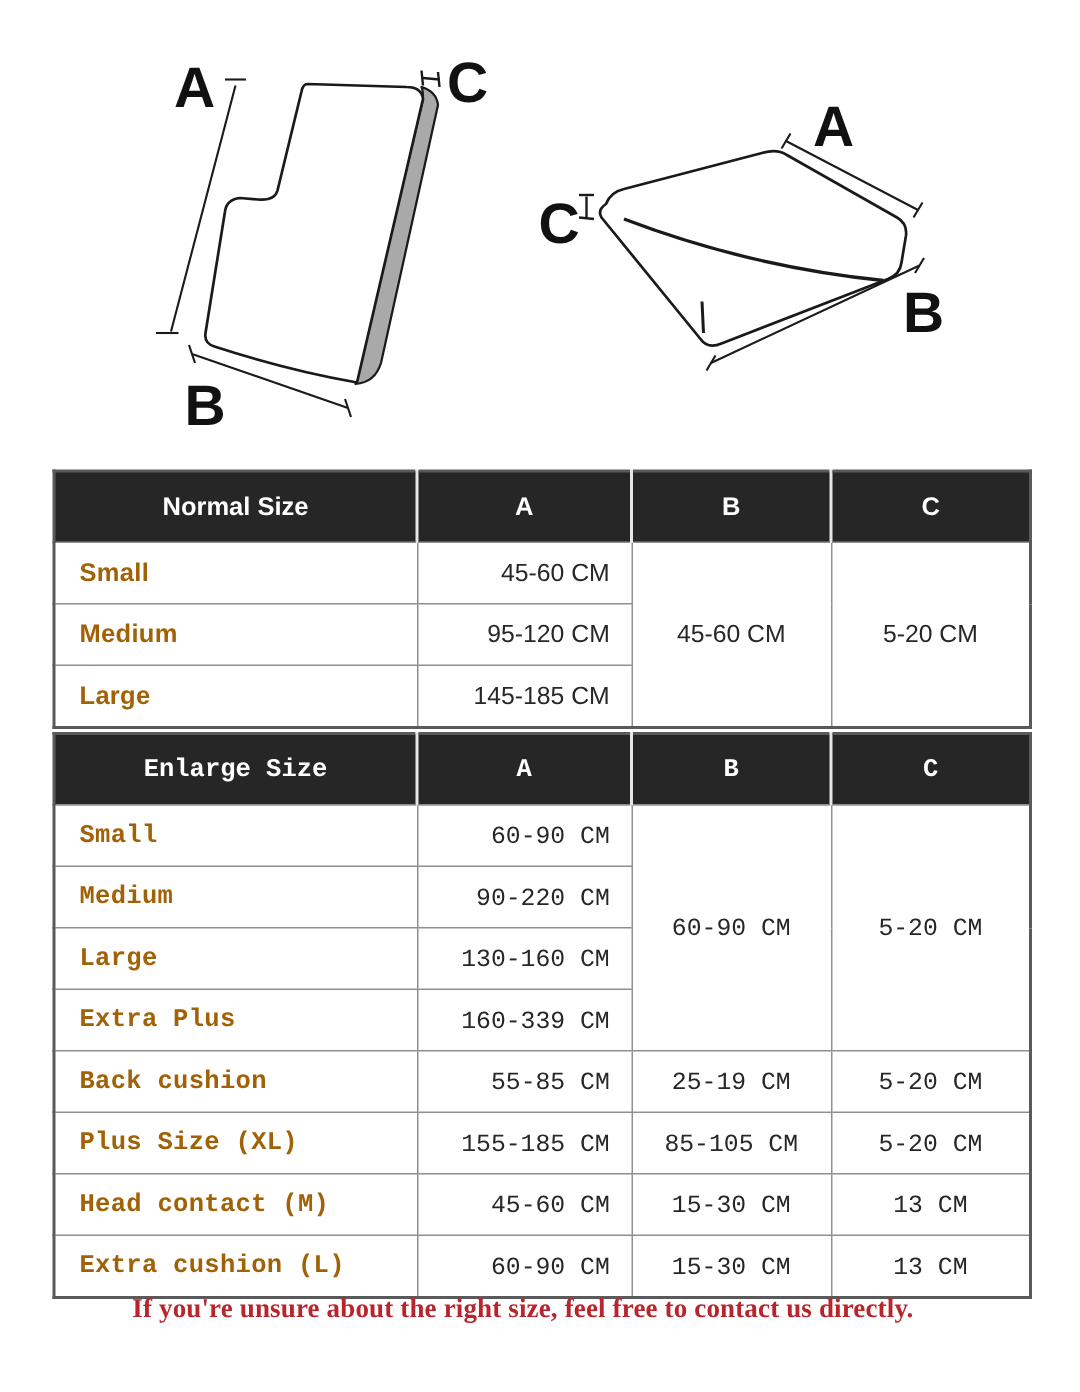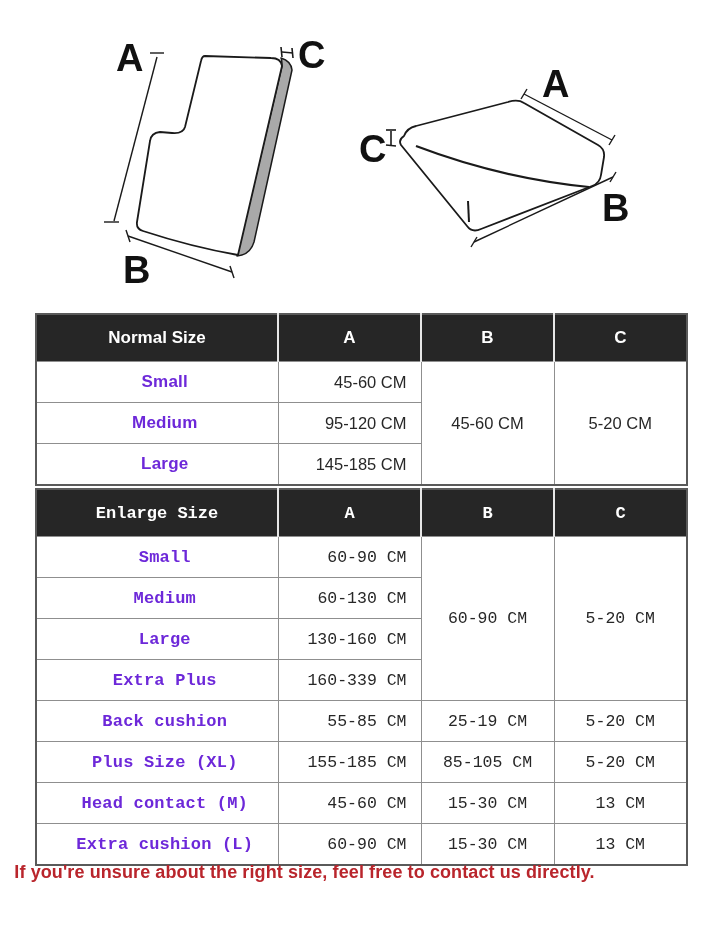--- a/index.html
+++ b/index.html
@@ -20,28 +20,28 @@
   .t2{top:488px;font-family:Liberation Mono, monospace;}
   .size-table th{
     background:#262626;color:#ffffff;font-size:17px;font-weight:700;
     height:44px;text-align:center;vertical-align:middle;
   }
   .size-table th + th{border-left:2px solid #e6e6e6;}
   .size-table td{
     border:1px solid #8f8f8f;height:38px;vertical-align:middle;background:#ffffff;
   }
   .size-table td.lbl{
-    font-weight:700;font-size:17px;text-align:center;padding-left:16px;letter-spacing:.2px;color:#6d28d9;
+    font-weight:700;font-size:17px;text-align:left;padding-left:16px;letter-spacing:.2px;color:#a16207;
   }
   .size-table td.val-a{font-size:16.5px;text-align:right;padding-right:14px;color:#272727;}
   .size-table td.val-c{font-size:16.5px;text-align:center;color:#272727;}
 
   .footer-note{
-    position:absolute;left:0;top:862px;width:609px;text-align:center;
-    font-weight:700;font-size:18px;color:#b9252c;letter-spacing:.1px;
+    position:absolute;left:0;top:862px;width:609px;text-align:right;
+    font-weight:700;font-size:18px;color:#b9252c;letter-spacing:.1px;font-family:Liberation Serif, serif;
   }
 </style>
 </head>
 <body>
 
 <div class="page">
 
   <svg class="diag diag-left" viewBox="0 0 360 300">
     <path d="M 281,58 Q 291,61 292,70 L 254,242 Q 250,255 237,256 L 282,66 Q 282,60 281,58 Z" fill="#a9a9a9" stroke="#1a1a1a" stroke-width="1.5" stroke-linejoin="round"></path>
     <path d="M 205,56 L 271,58 Q 281,58 282,66 L 238,255 Q 192,247 143,231 Q 136,229 137,222 L 150,141 Q 151,133 160,132 L 172,133 Q 183,134 185,127 L 201,61 Q 202,56 205,56 Z" fill="#ffffff" stroke="#1a1a1a" stroke-width="1.8" stroke-linejoin="round"></path>
@@ -139,21 +139,21 @@
     </thead>
     <tbody>
       <tr>
         <td class="lbl">Small</td>
         <td class="val-a">60-90 CM</td>
         <td class="val-c" rowspan="4">60-90 CM</td>
         <td class="val-c" rowspan="4">5-20 CM</td>
       </tr>
       <tr>
         <td class="lbl">Medium</td>
-        <td class="val-a">60-130 CM</td>
+        <td class="val-a">90-220 CM</td>
       </tr>
       <tr>
         <td class="lbl">Large</td>
         <td class="val-a">130-160 CM</td>
       </tr>
       <tr>
         <td class="lbl">Extra Plus</td>
         <td class="val-a">160-339 CM</td>
       </tr>
       <tr>

